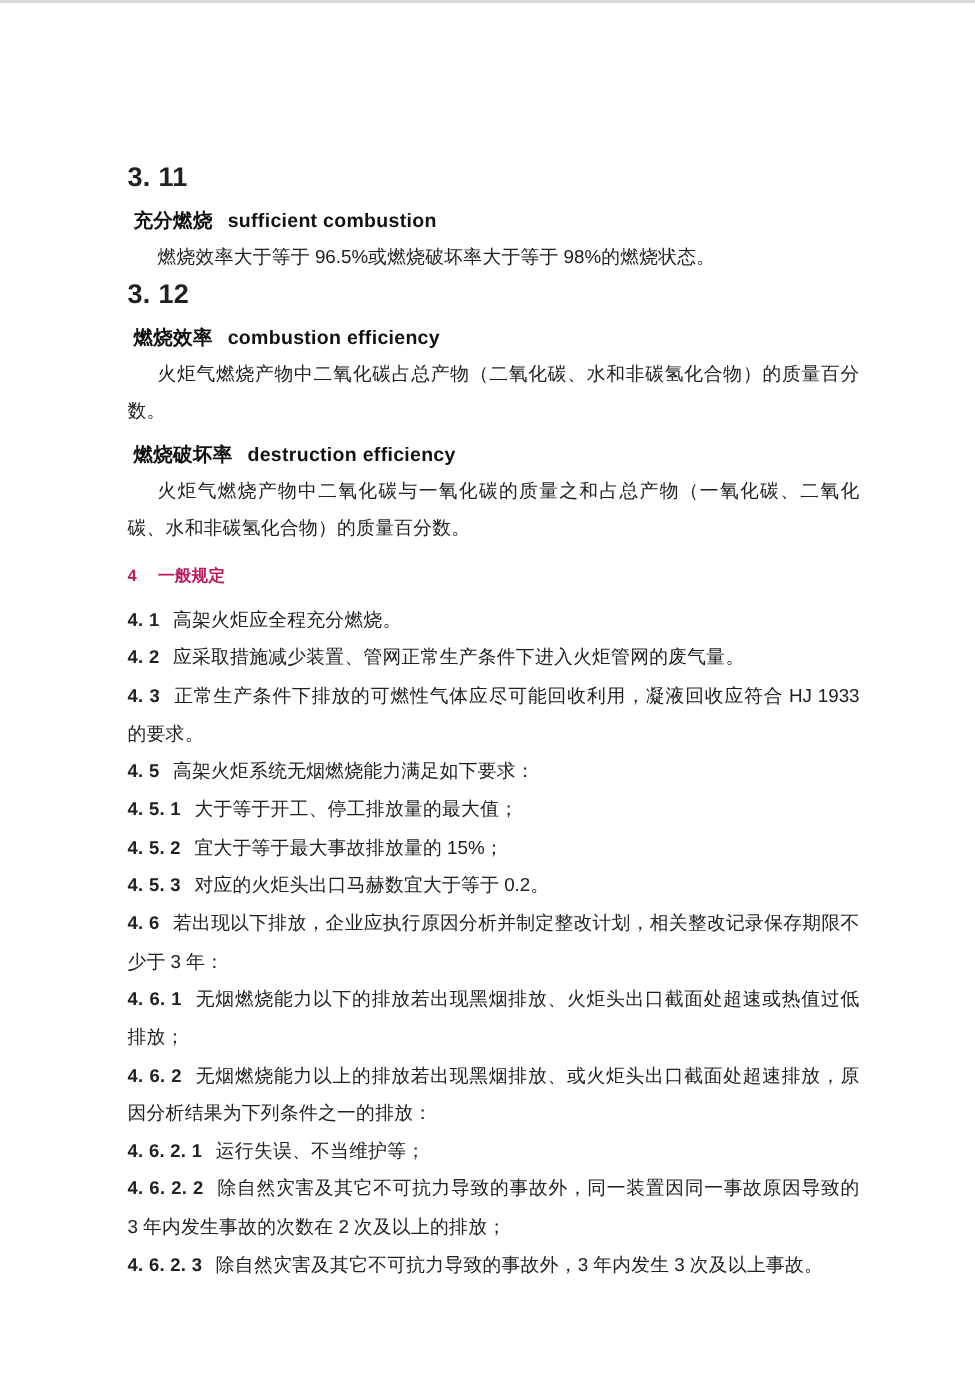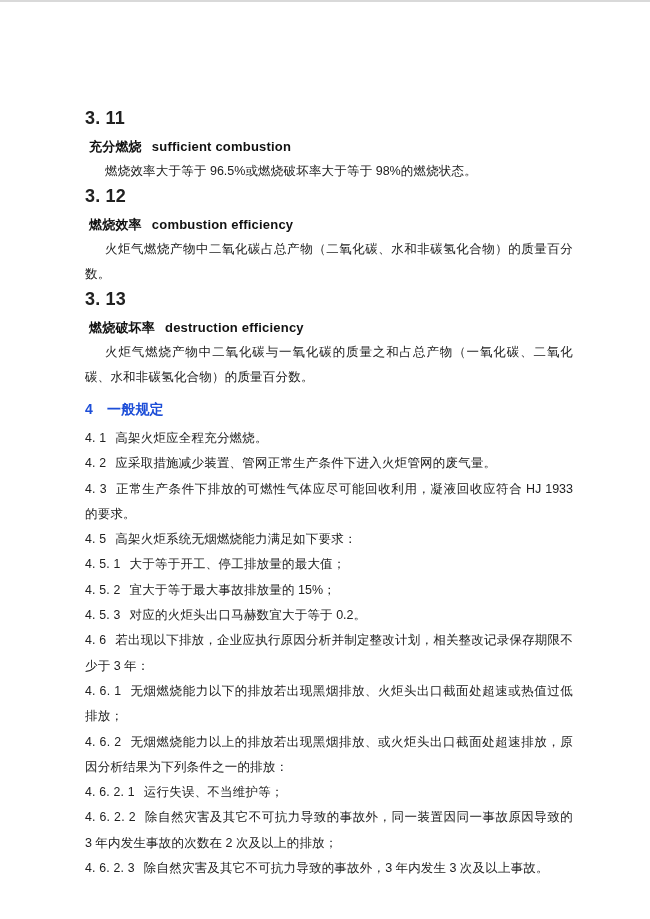--- a/index.html
+++ b/index.html
@@ -49,32 +49,32 @@
     text-align: justify;
     line-height: 25px;
   }
 
   
   .sec-head {
     margin: 7px 0 4px 0;
     line-height: 25px;
     font-family: "Liberation Sans", "DejaVu Sans", sans-serif;
     font-weight: 700;
-    font-size: 14px;
-    color: #1d4ed8;
+    font-size: 11px;
+    color: #be185d;
   }
   .sec-head .sec-num { margin-right: 14px; }
 
   .clause {
     line-height: 25.3px;
     text-align: justify;
   }
   .cnum {
     font-family: "Liberation Sans", "DejaVu Sans", sans-serif;
-    font-weight: 400;
+    font-weight: 700;
     font-size: 12.3px;
     margin-right: 9px;
     white-space: nowrap;
   }
   .lat { font-family: "Liberation Sans", "DejaVu Sans", sans-serif; letter-spacing: 0; }
 </style>
 </head>
 <body>
 
 <div class="top-rule"></div>
@@ -87,21 +87,20 @@
     <p class="term-def mixed">燃烧效率大于等于 <span class="lat">96.5%</span>或燃烧破坏率大于等于 <span class="lat">98%</span>的燃烧状态。</p>
   </div>
 
   <div class="term-block">
     <p class="term-num">3. 12</p>
     <p class="term-head"><span class="zh">燃烧效率</span><span class="en">combustion efficiency</span></p>
     <p class="term-def mixed">火炬气燃烧产物中二氧化碳占总产物（二氧化碳、水和非碳氢化合物）的质量百分数。</p>
   </div>
 
   <div class="term-block">
-    <p class="term-num">3. 13</p>
     <p class="term-head"><span class="zh">燃烧破坏率</span><span class="en">destruction efficiency</span></p>
     <p class="term-def mixed">火炬气燃烧产物中二氧化碳与一氧化碳的质量之和占总产物（一氧化碳、二氧化碳、水和非碳氢化合物）的质量百分数。</p>
   </div>
 
   <p class="sec-head"><span class="sec-num">4</span><span>一般规定</span></p>
 
   <p class="clause"><span class="cnum">4. 1</span><span class="mixed">高架火炬应全程充分燃烧。</span></p>
   <p class="clause"><span class="cnum">4. 2</span><span class="mixed">应采取措施减少装置、管网正常生产条件下进入火炬管网的废气量。</span></p>
   <p class="clause"><span class="cnum">4. 3</span><span class="mixed">正常生产条件下排放的可燃性气体应尽可能回收利用，凝液回收应符合 <span class="lat">HJ 1933</span> 的要求。</span></p>
   <p class="clause"><span class="cnum">4. 5</span><span class="mixed">高架火炬系统无烟燃烧能力满足如下要求：</span></p>

